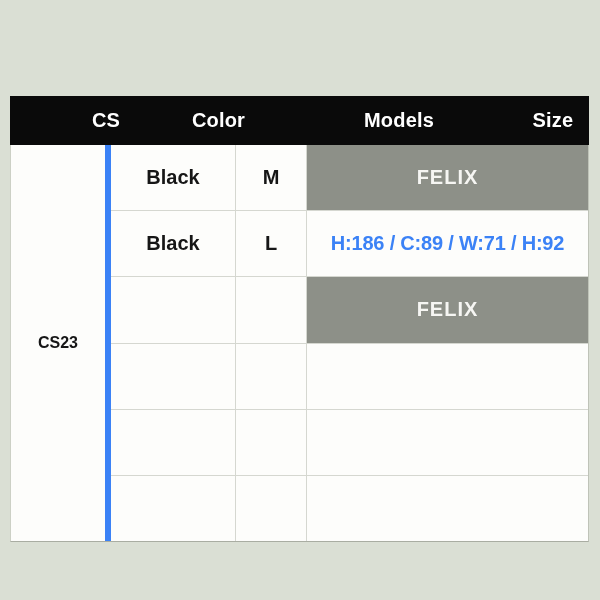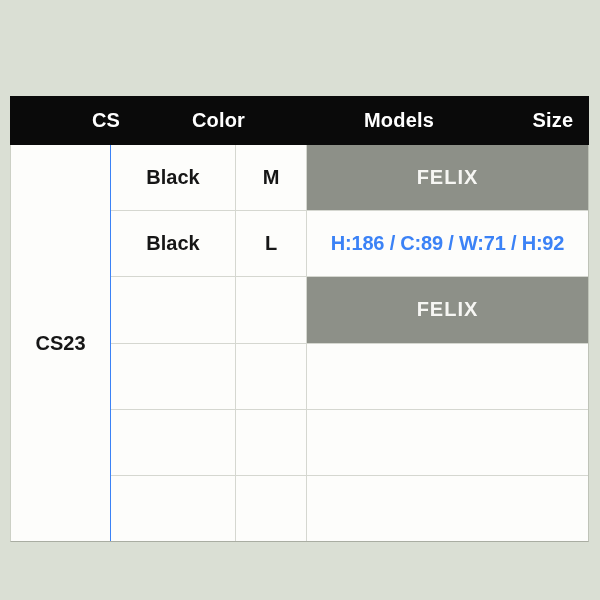--- a/index.html
+++ b/index.html
@@ -36,23 +36,23 @@
   .tbody{
     display:flex;
     height:397px;
     background:#fdfdfb;
     border-left:1px solid #ccd0c5;
     border-right:1px solid #bfc3b8;
     border-bottom:1px solid #a9ada2;
   }
   .cs-col{
     width:100px;
-    border-right:1px solid #3b82f6;
+    border-right:6px solid #3b82f6;
     display:flex;align-items:center;justify-content:center;
-    font-weight:700;font-size:20px;color:#161616;
+    font-weight:700;font-size:16px;color:#161616;
   }
   .rows{flex:1;display:flex;flex-direction:column;}
   .row{
     flex:1;
     display:flex;
     border-bottom:1px solid #d5d7d0;
     overflow:hidden;
   }
   .row:last-child{border-bottom:none;}
   .c-color{

